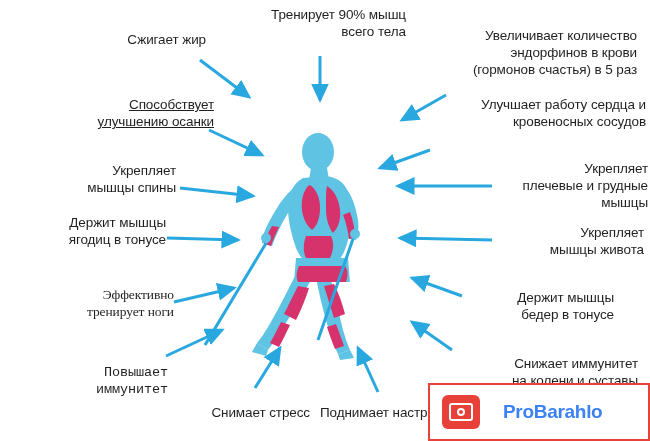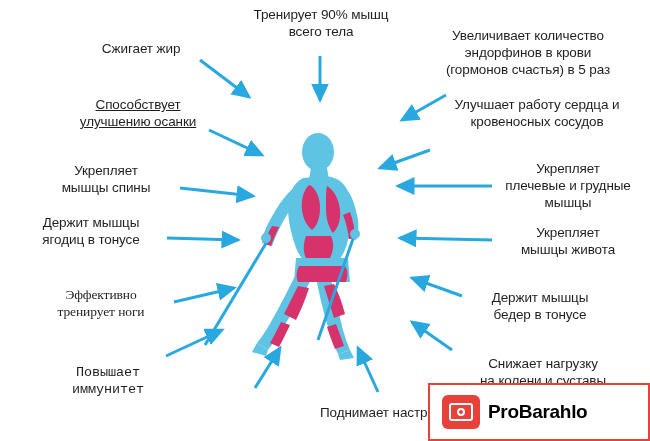--- a/index.html
+++ b/index.html
@@ -17,21 +17,21 @@
     position: relative;
     width: 650px;
     height: 441px;
     background: #ffffff;
   }
   .label {
     position: absolute;
     color: #221f1f;
     font-size: 13.5px;
     line-height: 17px;
-    text-align: center;
+    text-align: right;
     white-space: pre-line;
     letter-spacing: -0.1px;
   }
   .arrow-layer, .figure-layer {
     position: absolute;
     left: 0;
     top: 0;
     width: 650px;
     height: 441px;
     pointer-events: none;
@@ -74,24 +74,24 @@
   .wm-badge .cam:before {
     content: "";
     position: absolute;
     width: 8px;
     height: 8px;
     border: 2px solid #ffffff;
     border-radius: 50%;
     box-sizing: border-box;
   }
   .wm-text {
-    margin-left: 8px;
+    margin-left: 23px;
     font-size: 19px;
     font-weight: bold;
-    color: #000000;
+    color: #3b82f6;
     letter-spacing: -0.3px;
   }
 </style>
 </head>
 <body>
 
 <div id="root">
 
   <svg class="figure-layer" viewBox="0 0 650 441" xmlns="http://www.w3.org/2000/svg">
     <g transform="translate(0,0)">
@@ -158,21 +158,21 @@
       <line x1="492" y1="240" x2="400" y2="238"></line>
       <line x1="174" y1="302" x2="234" y2="288"></line>
       <line x1="462" y1="296" x2="412" y2="278"></line>
       <line x1="166" y1="356" x2="222" y2="330"></line>
       <line x1="452" y1="350" x2="412" y2="322"></line>
       <line x1="255" y1="388" x2="280" y2="348"></line>
       <line x1="378" y1="392" x2="358" y2="348"></line>
     </g>
   </svg>
 
-  <div class="label" style="left:76px; top:40px; width:130px;">Сжигает жир</div>
+  <div class="label" style="left:76px; top:31px; width:130px;">Сжигает жир</div>
   <div class="label" style="left:236px; top:6px; width:170px;">Тренирует 90% мышц
 всего тела</div>
   <div class="label" style="left:419px; top:27px; width:218px;">Увеличивает количество
 эндорфинов в крови
 (гормонов счастья) в 5 раз</div>
   <div class="label" style="left:62px; top:96px; width:152px;text-decoration:underline;">Способствует
 улучшению осанки</div>
   <div class="label" style="left:428px; top:96px; width:218px;">Улучшает работу сердца и
 кровеносных сосудов</div>
   <div class="label" style="left:36px; top:162px; width:140px;">Укрепляет
@@ -183,22 +183,23 @@
   <div class="label" style="left:16px; top:214px; width:150px;">Держит мышцы
 ягодиц в тонусе</div>
   <div class="label" style="left:492px; top:224px; width:152px;">Укрепляет
 мышцы живота</div>
   <div class="label" style="left:28px; top:286px; width:146px;font-family:Liberation Serif, serif;">Эффективно
 тренирует ноги</div>
   <div class="label" style="left:466px; top:289px; width:148px;">Держит мышцы
 бедер в тонусе</div>
   <div class="label" style="left:48px; top:364px; width:120px;font-family:Liberation Mono, monospace;">Повышает
 иммунитет</div>
-  <div class="label" style="left:448px; top:355px; width:190px;">Снижает нагрузку
+  <div class="label" style="left:448px; top:355px; width:190px;">Снижает иммунитет
 на колени и суставы</div>
+  <div class="label" style="left:164px; top:404px; width:146px;">Снимает стресс</div>
   <div class="label" style="left:320px; top:404px; width:200px; text-align:left;">Поднимает настроение</div>
 
   <div class="watermark">
     <div class="wm-badge">
       <div class="cam"></div>
     </div>
     <div class="wm-text">ProBarahlo</div>
   </div>
 
 </div>

